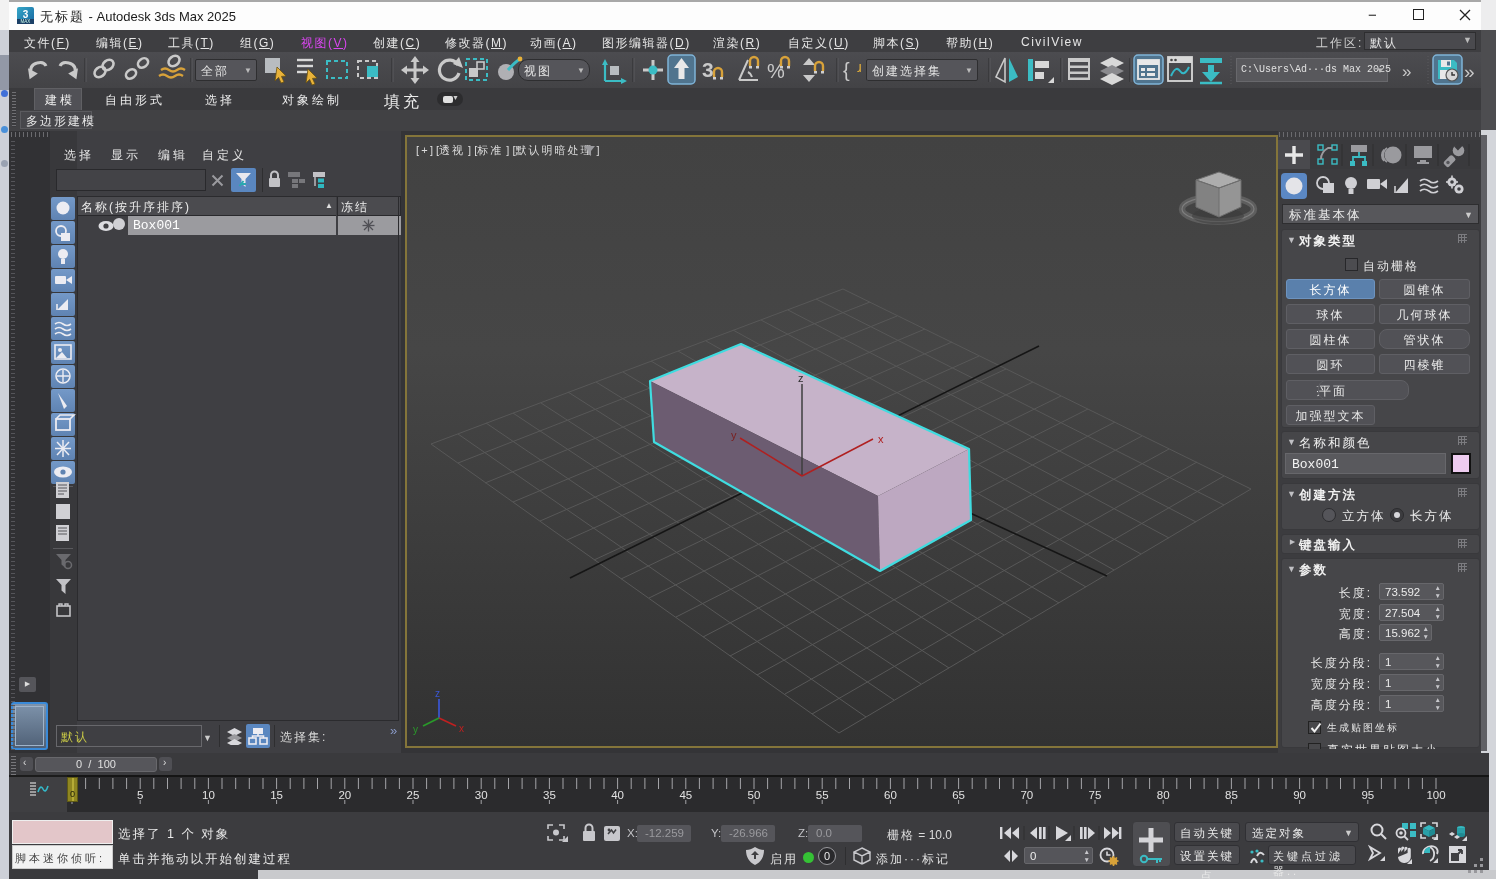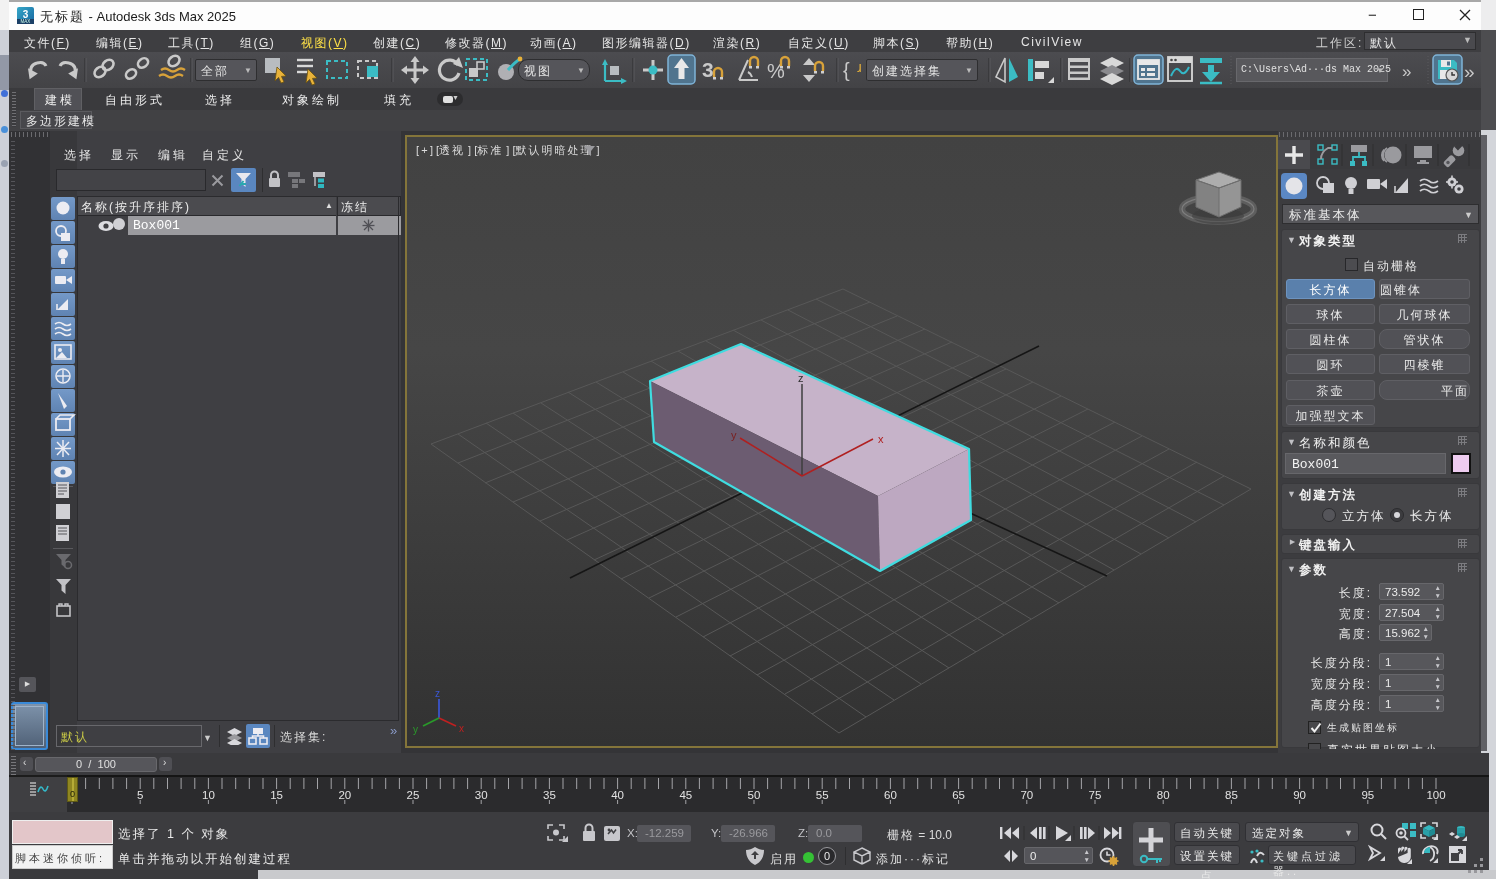--- a/index.html
+++ b/index.html
@@ -38,21 +38,21 @@
 <div class="ab" style="left:1368px;top:6px;font-size:15px;color:#222;white-space:nowrap;">−</div>
 <div class="ab" style="left:1413px;top:9px;width:11px;height:11px;border:1.2px solid #222"></div>
 <svg class="ab" style="left:1459px;top:9px" width="12" height="12">
       <path d="M1 1 L11 11 M11 1 L1 11" stroke="#222" stroke-width="1.3"></path>
     </svg>
 <div class="ab" style="left:9px;top:30px;width:1472px;height:22px;background:#3e3e41"></div>
 <div class="ab" style="left:24px;top:35px;font-size:12px;color:#e6e6e6;white-space:nowrap;letter-spacing:1.5px">文件(<u>F</u>)</div>
 <div class="ab" style="left:96px;top:35px;font-size:12px;color:#e6e6e6;white-space:nowrap;letter-spacing:1.5px">编辑(<u>E</u>)</div>
 <div class="ab" style="left:168px;top:35px;font-size:12px;color:#e6e6e6;white-space:nowrap;letter-spacing:1.5px">工具(<u>T</u>)</div>
 <div class="ab" style="left:240px;top:35px;font-size:12px;color:#e6e6e6;white-space:nowrap;letter-spacing:1.5px">组(<u>G</u>)</div>
-<div class="ab" style="left:301px;top:35px;font-size:12px;color:#fde047;white-space:nowrap;letter-spacing:1.5px">视图(<u>V</u>)</div>
+<div class="ab" style="left:301px;top:35px;font-size:12px;color:#d946ef;white-space:nowrap;letter-spacing:1.5px">视图(<u>V</u>)</div>
 <div class="ab" style="left:373px;top:35px;font-size:12px;color:#e6e6e6;white-space:nowrap;letter-spacing:1.5px">创建(<u>C</u>)</div>
 <div class="ab" style="left:445px;top:35px;font-size:12px;color:#e6e6e6;white-space:nowrap;letter-spacing:1.5px">修改器(<u>M</u>)</div>
 <div class="ab" style="left:530px;top:35px;font-size:12px;color:#e6e6e6;white-space:nowrap;letter-spacing:1.5px">动画(<u>A</u>)</div>
 <div class="ab" style="left:602px;top:35px;font-size:12px;color:#e6e6e6;white-space:nowrap;letter-spacing:1.5px">图形编辑器(<u>D</u>)</div>
 <div class="ab" style="left:713px;top:35px;font-size:12px;color:#e6e6e6;white-space:nowrap;letter-spacing:1.5px">渲染(<u>R</u>)</div>
 <div class="ab" style="left:788px;top:35px;font-size:12px;color:#e6e6e6;white-space:nowrap;letter-spacing:1.5px">自定义(<u>U</u>)</div>
 <div class="ab" style="left:873px;top:35px;font-size:12px;color:#e6e6e6;white-space:nowrap;letter-spacing:1.5px">脚本(<u>S</u>)</div>
 <div class="ab" style="left:946px;top:35px;font-size:12px;color:#e6e6e6;white-space:nowrap;letter-spacing:1.5px">帮助(<u>H</u>)</div>
 <div class="ab" style="left:1021px;top:35px;font-size:12px;color:#e6e6e6;white-space:nowrap;letter-spacing:1.5px">CivilView</div>
 <div class="ab" style="left:1316px;top:35px;font-size:12px;color:#cfcfcf;white-space:nowrap;"><span class="cj2">工作区</span>:</div>
@@ -278,21 +278,21 @@
     </div>
 
 <div class="ab" style="left:9px;top:88px;width:1472px;height:22px;background:#3a3a3d"></div>
 <div class="ab" style="left:9px;top:110px;width:1472px;height:21px;background:#414144"></div>
 <div class="ab" style="left:12px;top:91px;width:4px;height:36px;background:repeating-linear-gradient(#3a3a3d 0,#3a3a3d 1px,#707074 1px,#707074 2px,#3a3a3d 2px,#3a3a3d 3px)"></div>
 <div class="ab" style="left:34px;top:88px;width:48px;height:22px;background:#515156;border:1px solid #606064;border-bottom:none"></div>
 <div class="ab" style="left:45px;top:92px;font-size:12px;color:#ececec;white-space:nowrap;"><span class="cj">建模</span></div>
 <div class="ab" style="left:105px;top:92px;font-size:12px;color:#ececec;white-space:nowrap;"><span class="cj">自由形式</span></div>
 <div class="ab" style="left:205px;top:92px;font-size:12px;color:#ececec;white-space:nowrap;"><span class="cj">选择</span></div>
 <div class="ab" style="left:282px;top:92px;font-size:12px;color:#ececec;white-space:nowrap;"><span class="cj">对象绘制</span></div>
-<div class="ab" style="left:384px;top:92px;font-size:12px;color:#ececec;white-space:nowrap;"><span class="cj">填充</span></div>
+<div class="ab" style="left:384px;top:92px;font-size:16px;color:#ececec;white-space:nowrap;"><span class="cj">填充</span></div>
 <div class="ab" style="left:437px;top:92px;width:26px;height:14px;background:#2c2c2e;border-radius:7px">
       <div style="position:absolute;left:6px;top:3.5px;width:10px;height:7px;border-radius:2px;background:#e0e0e0"></div>
       <span style="position:absolute;right:4px;top:2px;font-size:7px;color:#ccc">▼</span>
     </div>
 <div class="ab" style="left:20px;top:111px;width:72px;height:18px;background:#47474b;border:1px solid #5b5b5f"></div>
 <div class="ab" style="left:26px;top:113px;font-size:12px;color:#e8e8e8;white-space:nowrap;"><span class="cj2">多边形建模</span></div>
 <div class="ab" style="left:9px;top:131px;width:41px;height:622px;background:#313134"></div>
 <div class="ab" style="left:19px;top:677px;width:17px;height:15px;background:#55555a;border-radius:2px">
       <span style="position:absolute;left:4px;top:2px;font-size:9px;color:#ddd;display:inline-block;transform:rotate(-90deg)">▼</span>
     </div>
@@ -637,29 +637,29 @@
       <span style="position:absolute;right:5px;top:5px;font-size:9px;color:#ccc">▼</span>
     </div>
 
 <div class="ab" style="left:1281px;top:229px;width:199px;height:199px;background:#464649;border:1px solid #39393c;border-radius:3px"></div>
 <div class="ab" style="left:1287px;top:235px;font-size:9px;color:#c0c0c4">▼</div>
 <div class="ab cj2" style="left:1299px;top:233px;font-size:12.5px;font-weight:bold;color:#f0f0f0">对象类型</div>
 <div class="ab" style="left:1458px;top:234px;width:9px;height:9px;background:repeating-linear-gradient(90deg,#8a8a8e 0,#8a8a8e 1px,transparent 1px,transparent 3px),repeating-linear-gradient(#8a8a8e 0,#8a8a8e 1px,transparent 1px,transparent 3px);opacity:.8"></div>
 <div class="ab" style="left:1345px;top:258px;width:13px;height:13px;background:#4c4c50;border:1px solid #27272a"></div>
 <div class="ab cj2" style="left:1363px;top:258px;font-size:12px;color:#e4e4e4">自动栅格</div>
 <div class="ab" style="left:1286px;top:279px;width:89px;height:20px;background:#5a80ac;border:1px solid #6d93bf;border-radius:3px;text-align:center"><span class="cj2" style="font-size:12px;color:#fff;line-height:19px">长方体</span></div>
-<div class="ab" style="left:1379px;top:279px;width:91px;height:20px;background:#515156;border:1px solid #5f5f64;border-radius:3px;"><span class="cj2" style="font-size:12px;color:#e8e8e8;line-height:19px">圆锥体</span></div>
+<div class="ab" style="left:1379px;top:279px;width:91px;height:20px;background:#515156;border:1px solid #5f5f64;border-radius:3px;text-align:center"><span class="cj2" style="font-size:12px;color:#e8e8e8;line-height:19px">圆锥体</span></div>
 <div class="ab" style="left:1286px;top:304px;width:89px;height:20px;background:#515156;border:1px solid #5f5f64;border-radius:3px;text-align:center"><span class="cj2" style="font-size:12px;color:#e8e8e8;line-height:19px">球体</span></div>
 <div class="ab" style="left:1379px;top:304px;width:91px;height:20px;background:#515156;border:1px solid #5f5f64;border-radius:3px;text-align:center"><span class="cj2" style="font-size:12px;color:#e8e8e8;line-height:19px">几何球体</span></div>
 <div class="ab" style="left:1286px;top:329px;width:89px;height:20px;background:#515156;border:1px solid #5f5f64;border-radius:3px;text-align:center"><span class="cj2" style="font-size:12px;color:#e8e8e8;line-height:19px">圆柱体</span></div>
 <div class="ab" style="left:1379px;top:329px;width:91px;height:20px;background:#515156;border:1px solid #5f5f64;border-radius:8px;text-align:center"><span class="cj2" style="font-size:12px;color:#e8e8e8;line-height:19px">管状体</span></div>
 <div class="ab" style="left:1286px;top:354px;width:89px;height:20px;background:#515156;border:1px solid #5f5f64;border-radius:3px;text-align:center"><span class="cj2" style="font-size:12px;color:#e8e8e8;line-height:19px">圆环</span></div>
 <div class="ab" style="left:1379px;top:354px;width:91px;height:20px;background:#515156;border:1px solid #5f5f64;border-radius:3px;text-align:center"><span class="cj2" style="font-size:12px;color:#e8e8e8;line-height:19px">四棱锥</span></div>
 <div class="ab" style="left:1286px;top:380px;width:89px;height:20px;background:#515156;border:1px solid #5f5f64;border-radius:3px;text-align:center"><span class="cj2" style="font-size:12px;color:#e8e8e8;line-height:19px">茶壶</span></div>
-<div class="ab" style="left:1379px;top:380px;width:91px;height:20px;background:#515156;border:1px solid #5f5f64;border-radius:8px;text-align:right"><span class="cj2" style="font-size:12px;color:#e8e8e8;line-height:19px">平面</span></div>
+<div class="ab" style="left:1318px;top:380px;width:91px;height:20px;background:#515156;border:1px solid #5f5f64;border-radius:8px;text-align:left"><span class="cj2" style="font-size:12px;color:#e8e8e8;line-height:19px">平面</span></div>
 <div class="ab" style="left:1286px;top:405px;width:89px;height:20px;background:#515156;border:1px solid #5f5f64;border-radius:3px;text-align:center"><span class="cj2" style="font-size:12px;color:#e8e8e8;line-height:19px">加强型文本</span></div>
 
 <div class="ab" style="left:1281px;top:431px;width:199px;height:48px;background:#464649;border:1px solid #39393c;border-radius:3px"></div>
 <div class="ab" style="left:1287px;top:437px;font-size:9px;color:#c0c0c4">▼</div>
 <div class="ab cj2" style="left:1299px;top:435px;font-size:12.5px;font-weight:normal;color:#f0f0f0">名称和颜色</div>
 <div class="ab" style="left:1458px;top:436px;width:9px;height:9px;background:repeating-linear-gradient(90deg,#8a8a8e 0,#8a8a8e 1px,transparent 1px,transparent 3px),repeating-linear-gradient(#8a8a8e 0,#8a8a8e 1px,transparent 1px,transparent 3px);opacity:.8"></div>
 <div class="ab" style="left:1285px;top:453px;width:161px;height:21px;background:#59595d;border:1px solid #67676b">
       <span style="position:absolute;left:6px;top:3px;font-size:13px;color:#f4f4f4;font-family:'Liberation Mono',monospace">Box001</span>
     </div>
 <div class="ab" style="left:1451px;top:453px;width:20px;height:21px;background:#eeccf0;border:2px solid #111"></div>

